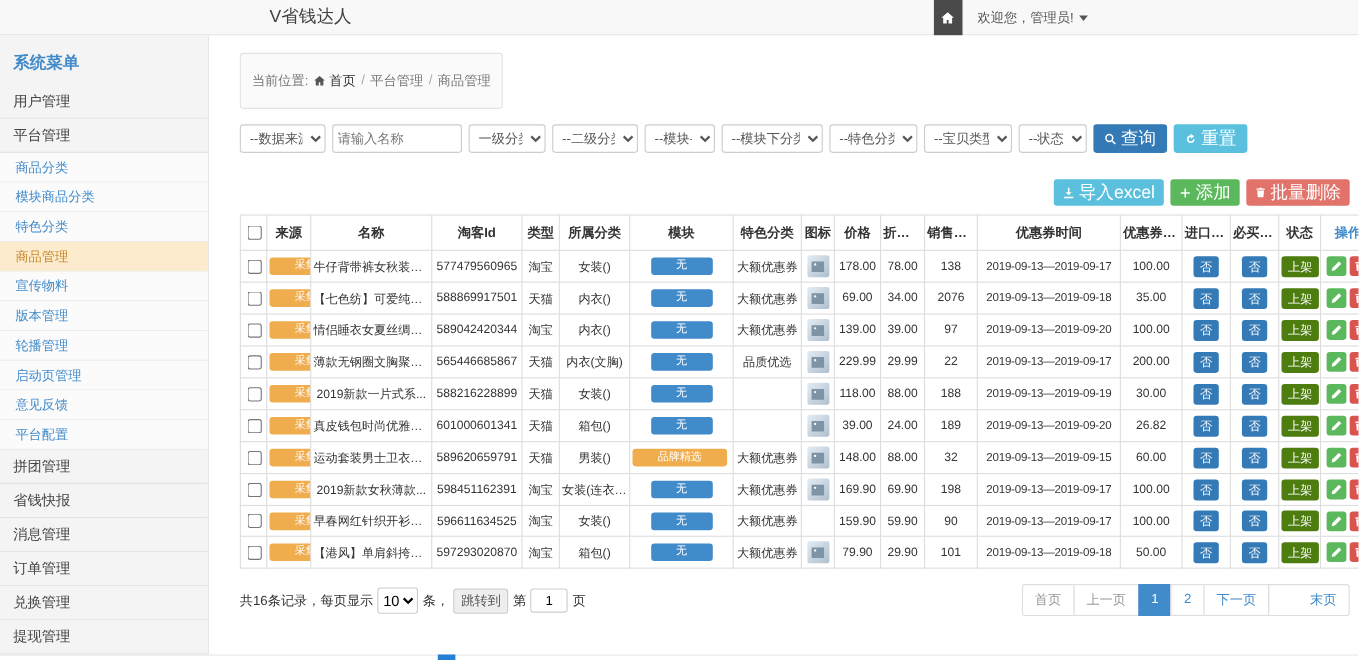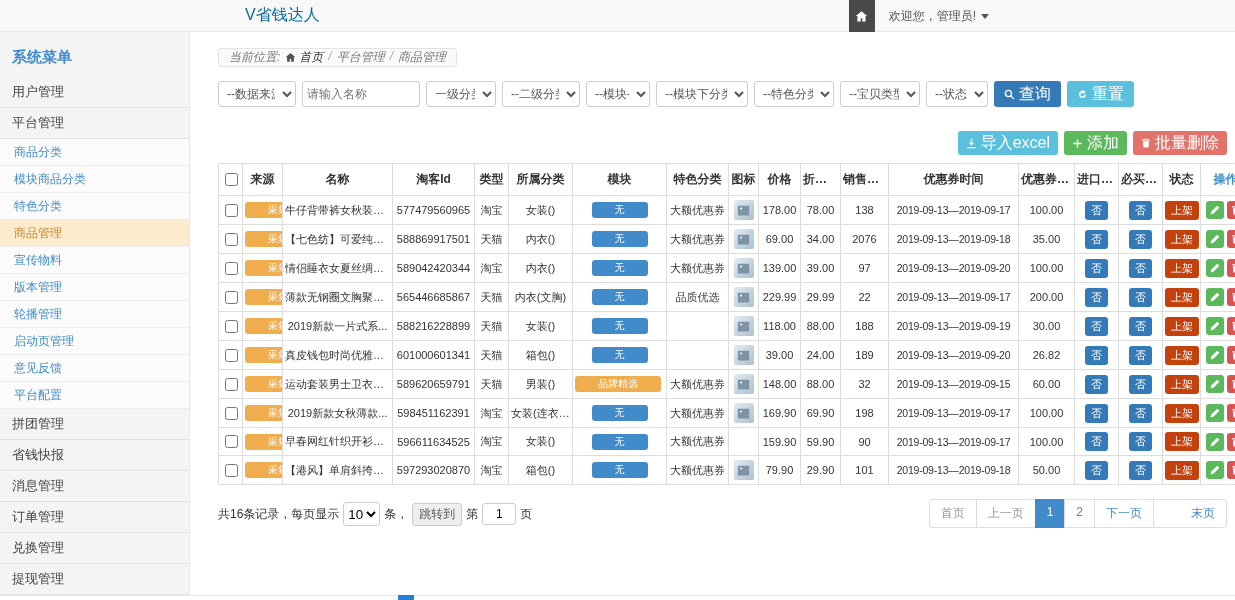--- a/index.html
+++ b/index.html
@@ -1,38 +1,38 @@
 <!DOCTYPE html>
 <html><head>
 <meta charset="utf-8">
 <style>
   * { box-sizing: border-box; }
   body { margin:0; font-family:"Liberation Sans","DejaVu Sans",sans-serif; font-size:12px; color:#333; background:#fff; }
   a { cursor:pointer; text-decoration:none; }
 
   
   .top-header { height:32px; background:#f8f8f8; border-bottom:1px solid #e7e7e7; position:relative; display:flex; align-items:center; }
-  .brand { margin-left:245px; font-size:16px; color:#0369a1; }
+  .brand { margin-left:245px; font-size:16px; color:#404040; }
   .header-right { position:absolute; right:246px; top:0; height:32px; display:flex; align-items:center;text-align:right; }
   .home-btn { width:26px; height:32px; background:#4a4a4a; display:flex; align-items:center; justify-content:center; color:#fff; cursor:pointer; }
   .welcome { color:#555; margin-left:14px; cursor:pointer; display:flex; align-items:center; gap:5px; }
   .caret { width:0; height:0; border-left:4px solid transparent; border-right:4px solid transparent; border-top:5px solid #555; display:inline-block; }
 
   
   .wrap { display:flex; min-height:540px; }
   .sidebar { width:190px; background:#f4f4f4; border-right:1px solid #e7e7e7; flex:none; overflow:hidden; }
   .side-title { color:#428bca; font-size:15px; font-weight:bold; padding:16px 12px 10px; }
   .side-item { padding:0 12px; border-bottom:1px solid #e2e2e2; cursor:pointer; white-space:nowrap; }
   .side-item.top { color:#444; background:#f4f4f4; font-size:13px; line-height:30px; }
   .side-item.sub { color:#428bca; background:#fbfbfb; font-size:12px; line-height:26px; padding-left:14px; border-bottom:1px solid #ececec; }
   .side-item.sub.active { background:#fdebcd; color:#c78a2d; }
   .main { flex:1; min-width:0; padding:16px 8px 0 28px; }
 
   
-  .breadcrumb { display:inline-flex; align-items:flex-start; gap:5px; background:#fafafa; border:1px solid #e3e3e3; border-radius:3px; padding:0 10px; color:#777;font-style:italic; }
+  .breadcrumb { display:inline-flex; align-items:flex-start; gap:5px; background:#fafafa; border:1px solid #e3e3e3; border-radius:3px; padding:16px 10px; color:#777; }
   .bc-home { color:#333; display:inline-flex; align-items:center; gap:3px; }
   .bc-sep { color:#aaa; }
 
   
   .filter-bar { margin-top:14px; display:flex; align-items:center; gap:6px; }
   .filter-bar select, .filter-bar input { height:26px; border:1px solid #ccc; border-radius:3px; font-size:12px; color:#555; background:#fff; padding:0 4px; }
   .btn { border:none; border-radius:3px; color:#fff; font-size:16px; height:26px; padding:0 10px; cursor:pointer; display:inline-flex; align-items:center; gap:4px; white-space:nowrap; }
   .btn.sm { height:24px; padding:0 8px; }
   .btn-primary { background:#337ab7; }
   .btn-info { background:#5bc0de; }
@@ -48,21 +48,21 @@
   .goods-table th { font-size:12px; font-weight:bold; color:#333; padding:6px 2px; }
   .goods-table td { font-size:11px; color:#333; height:27px; }
   th.op-col { color:#428bca; }
   td.time { font-size:10.5px; letter-spacing:-0.2px; }
 
   .badge { display:inline-block; color:#fff; border-radius:3px; padding:2px 23px; font-size:10px; line-height:12px; }
   .badge-orange { background:#f0ad4e; }
   .badge-blue { background:#428bca; }
   .mini-btn { display:inline-block; color:#fff; border:none; border-radius:3px; padding:2px 6px; font-size:11px; cursor:pointer; }
   .mini-blue { background:#337ab7; }
-  .mini-green { background:#c2410c; }
+  .mini-green { background:#4d7c0f; }
   .icon-btn { display:inline-flex; align-items:center; justify-content:center; width:18px; height:18px; border:none; border-radius:3px; cursor:pointer; padding:0; color:#fff; }
   .icon-btn.edit { background:#5cb85c; }
   .icon-btn.del { background:#d9534f; margin-left:3px; }
   .thumb { width:20px; height:20px; margin:0 auto; border-radius:2px; background:linear-gradient(135deg,#e3ecf3,#aebfce); display:flex; align-items:center; justify-content:center; }
 
   
   .page-row { position:relative; margin-top:14px; display:flex; justify-content:flex-end; }
   .page-summary { position:absolute; left:0; top:3px; display:flex; align-items:center; gap:4px; color:#333; }
   .page-summary select { height:24px; border:1px solid #ccc; border-radius:3px; background:#fff; }
   .page-summary input { width:34px; height:22px; border:1px solid #ccc; border-radius:3px; text-align:center; font-size:12px; }

